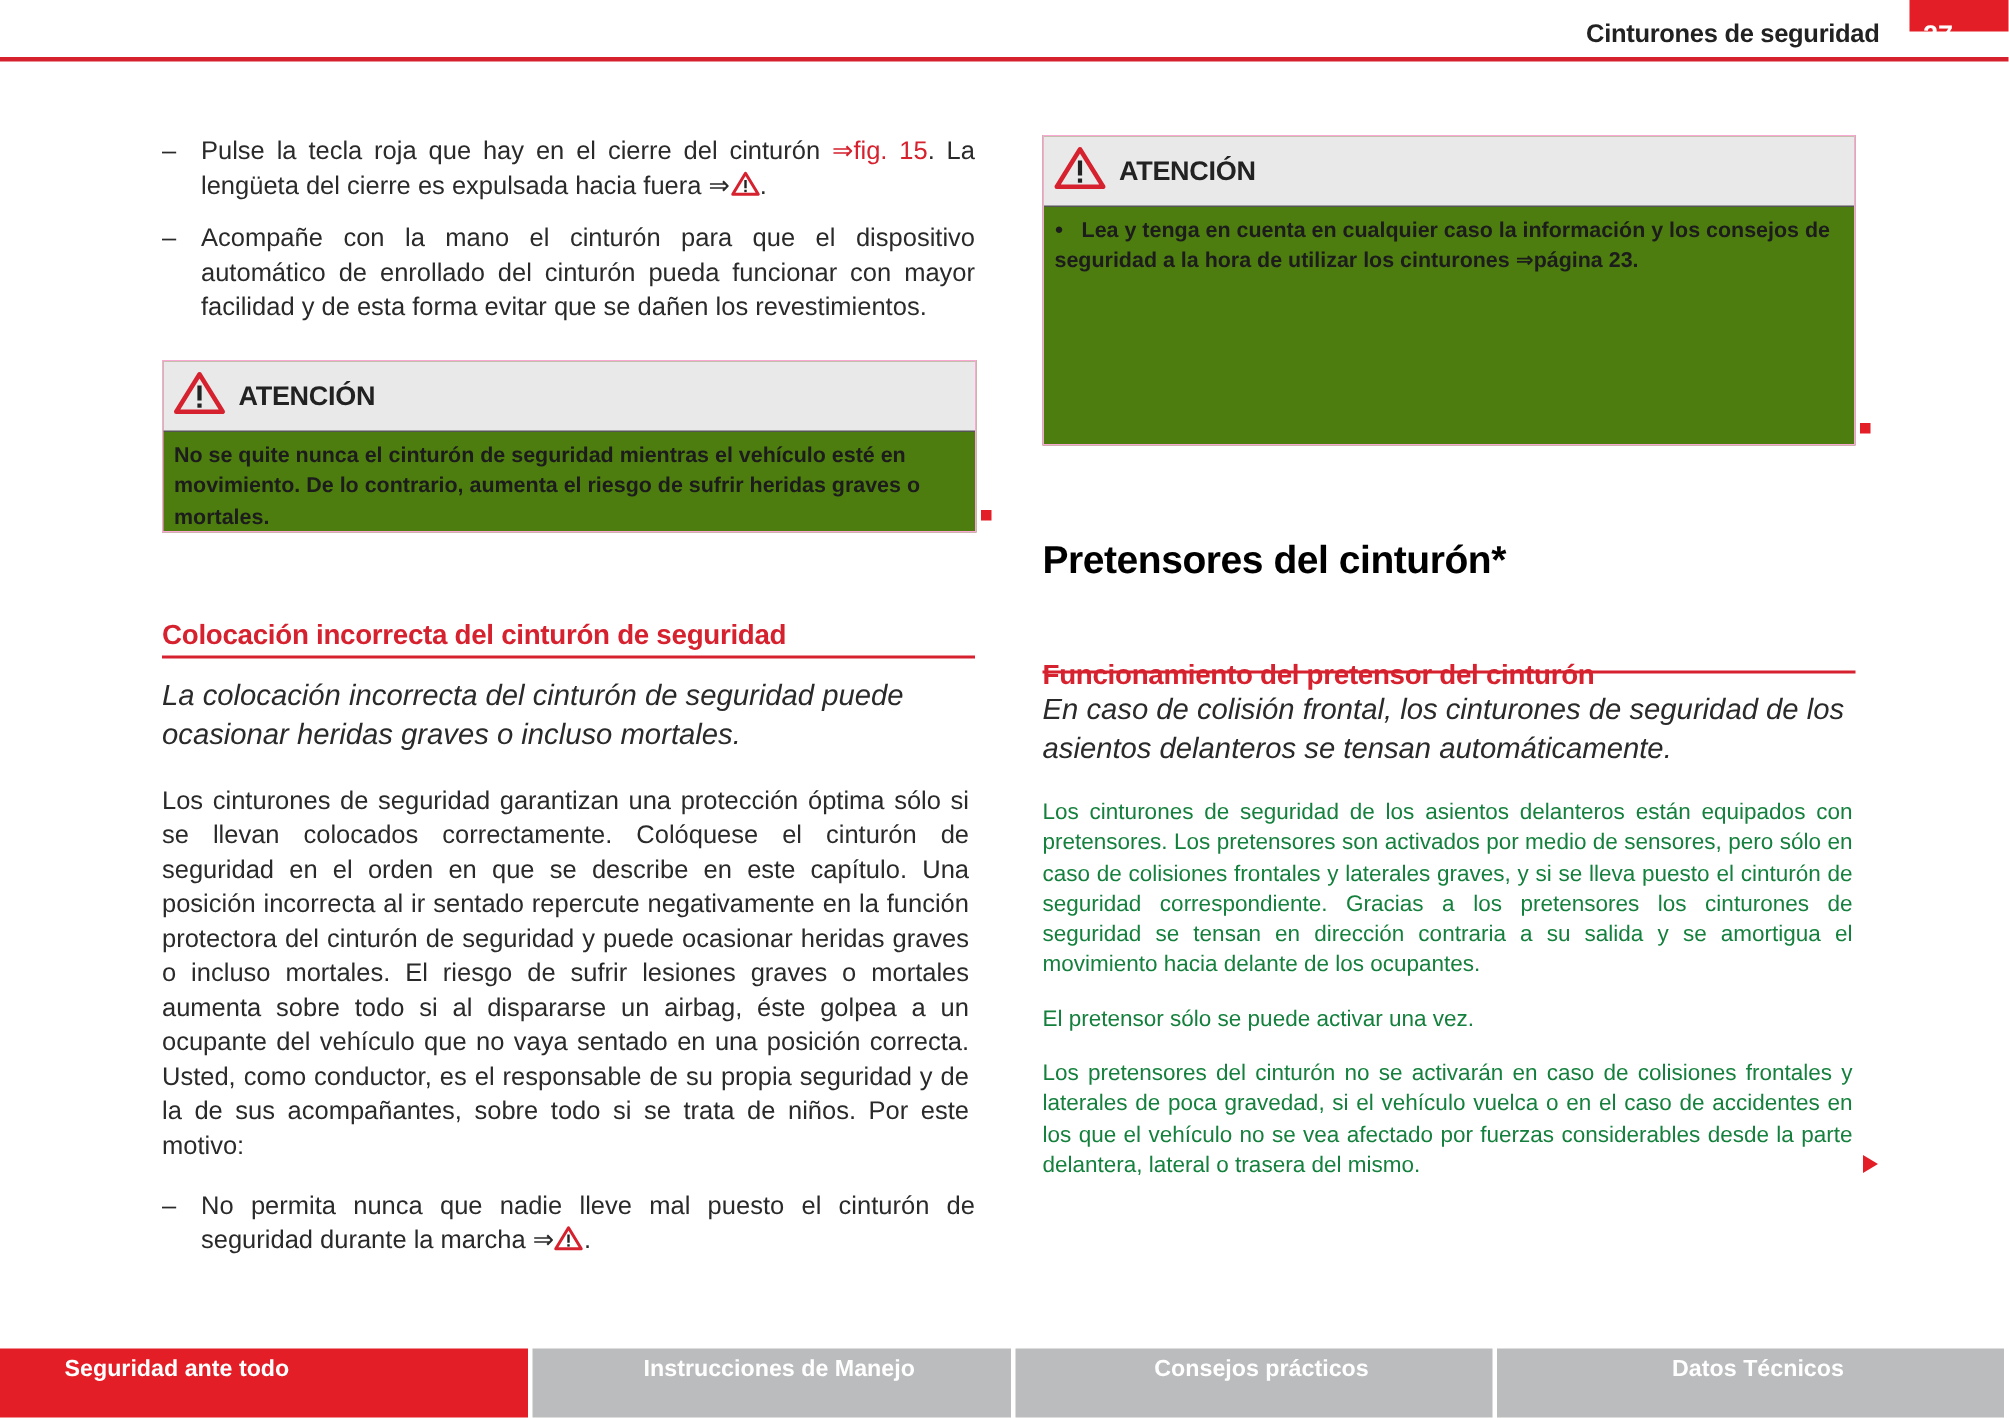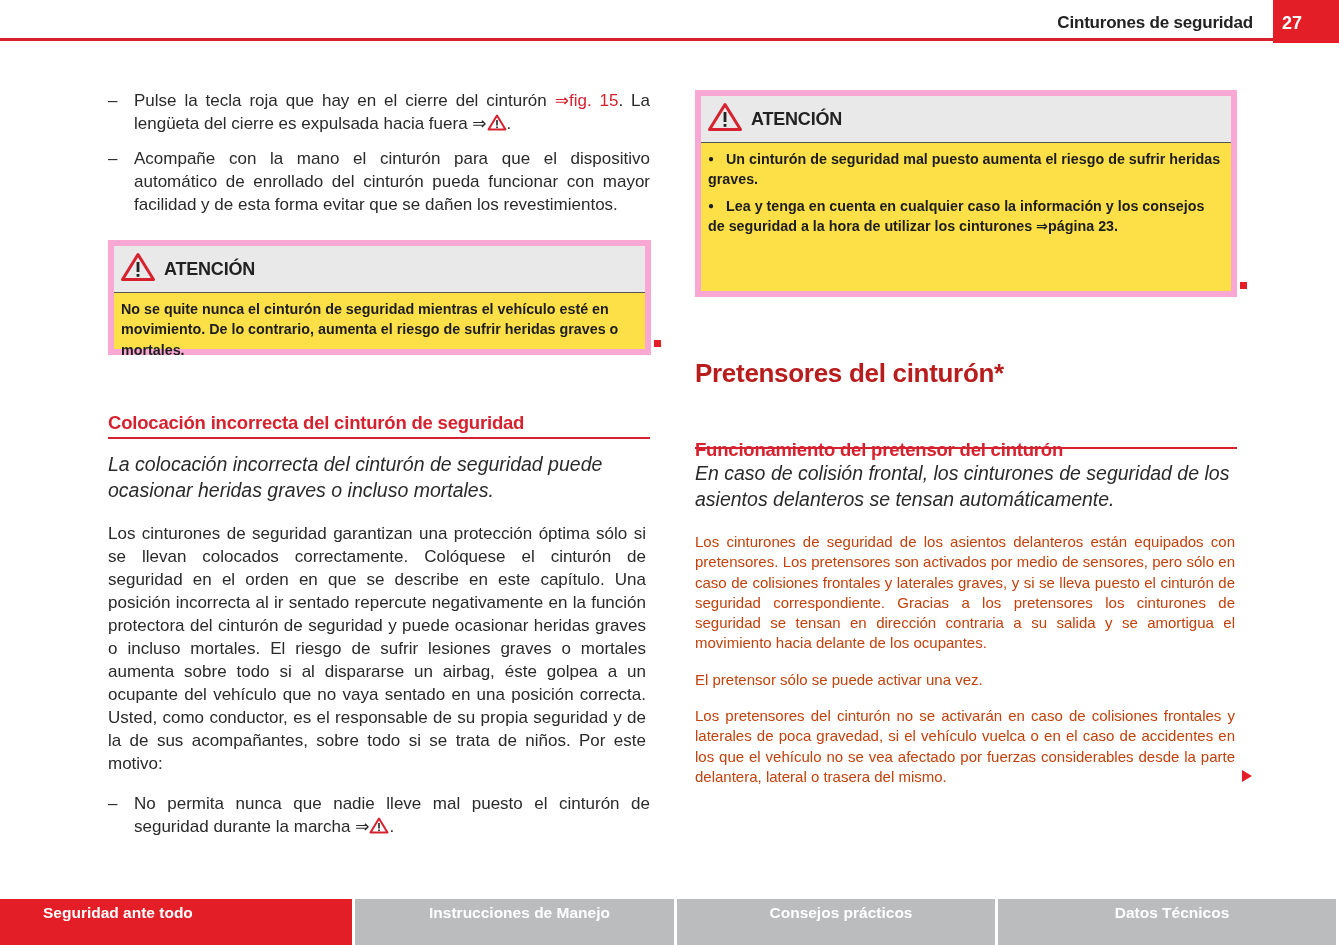--- a/index.html
+++ b/index.html
@@ -3,44 +3,44 @@
 <meta charset="utf-8">
 <style>
   html, body { margin:0; padding:0; }
   body {
     width:1339px; height:945px; position:relative; overflow:hidden;
     background:#ffffff; color:#222;
     font-family:"Liberation Sans", "DejaVu Sans", sans-serif;
   }
   .hdr-line { position:absolute; left:0; top:38px; width:1339px; height:3px; background:#d6222f; }
   .hdr-title { position:absolute; right:86px; top:13px; font-size:17px; font-weight:bold; color:#222; letter-spacing:-0.2px; }
-  .hdr-page { position:absolute; left:1273px; top:0; width:66px; height:43px; background:#e41e26; color:#fff;
+  .hdr-page { position:absolute; left:1273px; top:0; width:66px; height:21px; background:#e41e26; color:#fff;
     font-weight:bold; font-size:18px; box-sizing:border-box; padding:13px 0 0 9px; }
 
   .col { position:absolute; }
   .p { margin:0; }
   .bl { font-size:17px; line-height:23px; color:#2a2a2a; }
   .dash-item { position:relative; padding-left:26px; }
   .dash-item .dash { position:absolute; left:0; top:0; }
   .red { color:#d6222f; }
   .tri { display:inline-block; vertical-align:-2px; }
 
-  .warn { position:absolute; border:6px solid #f9a8d4; background:#fde047; box-sizing:border-box; }
+  .warn { position:absolute; border:1px solid #f9a8d4; background:#4d7c0f; box-sizing:border-box; }
   .warn-head { background:#e9e9e9; border-bottom:1px solid #555; height:46px; display:flex; align-items:center; padding-left:6px; }
   .warn-head .title { font-weight:bold; font-size:18px; color:#222; margin-left:8px; letter-spacing:-0.2px; }
   .warn-body { padding:6px 7px 5px 7px; font-weight:bold; font-size:14.3px; line-height:20.4px; color:#1c1c1c; }
   .warn-body .bullet-p { margin:0 0 6px 0; }
   .warn-body .bullet-p:last-child { margin-bottom:0; }
   .end-sq { position:absolute; width:7px; height:7px; background:#e41e26; }
 
   .h2 { position:absolute; font-weight:bold; color:#d6222f; font-size:18.5px; letter-spacing:-0.2px; }
   .h2-line { position:absolute; height:2px; background:#d6222f; }
-  .h1 { position:absolute; font-weight:bold; color:#b91c1c; font-size:26px; letter-spacing:-0.3px; }
+  .h1 { position:absolute; font-weight:bold; color:#000000; font-size:26px; letter-spacing:-0.3px; }
   .lead { position:absolute; font-style:italic; font-size:19.5px; line-height:26px; color:#2a2a2a; }
-  .sm { font-size:15px; line-height:20.3px; color:#c2410c; }
+  .sm { font-size:15px; line-height:20.3px; color:#15803d; }
   .next-arrow { position:absolute; width:0; height:0; border-top:6px solid transparent; border-bottom:6px solid transparent; border-left:10px solid #e41e26; }
 
   .footer { position:absolute; top:899px; height:46px; box-sizing:border-box; color:#fff; font-weight:bold; font-size:15.5px; padding-top:5px; }
   .f-active { background:#e41e26; }
   .f-tab { background:#bbbcbe;text-align:center; }
 </style>
 </head>
 <body>
 
 <div class="hdr-line"></div>
@@ -95,21 +95,20 @@
 <div class="warn" style="left:695px; top:90px; width:542px; height:207px;">
   <div class="warn-head">
     <span><svg width="36" height="30" viewBox="0 0 36 30">
           <path d="M18 2.5 L33.5 27.5 L2.5 27.5 Z" fill="none" stroke="#d6222f" stroke-width="3" stroke-linejoin="round"></path>
           <rect x="16.6" y="10" width="2.8" height="10" fill="#222"></rect>
           <rect x="16.6" y="22" width="2.8" height="2.8" fill="#222"></rect>
         </svg></span>
     <span class="title">ATENCIÓN</span>
   </div>
   <div class="warn-body">
-    <p class="bullet-p"><span style="font-size:10px; vertical-align:2px; margin-right:12px;">●</span><span>Un cinturón de seguridad mal puesto aumenta el riesgo de sufrir heridas graves.</span></p>
     <p class="bullet-p"><span style="font-size:10px; vertical-align:2px; margin-right:12px;">●</span><span>Lea y tenga en cuenta en cualquier caso la información y los consejos de seguridad a la hora de utilizar los cinturones ⇒página 23.</span></p>
   </div>
 </div>
 <div class="end-sq" style="left:1240px; top:282px;"></div>
 
 <div class="h1" style="left:695px; top:358px;">Pretensores del cinturón*</div>
 
 <div class="h2" style="left:695px; top:439px;">Funcionamiento del pretensor del cinturón</div>
 <div class="h2-line" style="left:695px; top:447px; width:542px;"></div>
 <div class="lead" style="left:695px; top:460px; width:542px;">En caso de colisión frontal, los cinturones de seguridad de los asientos delanteros se tensan automáticamente.</div>

